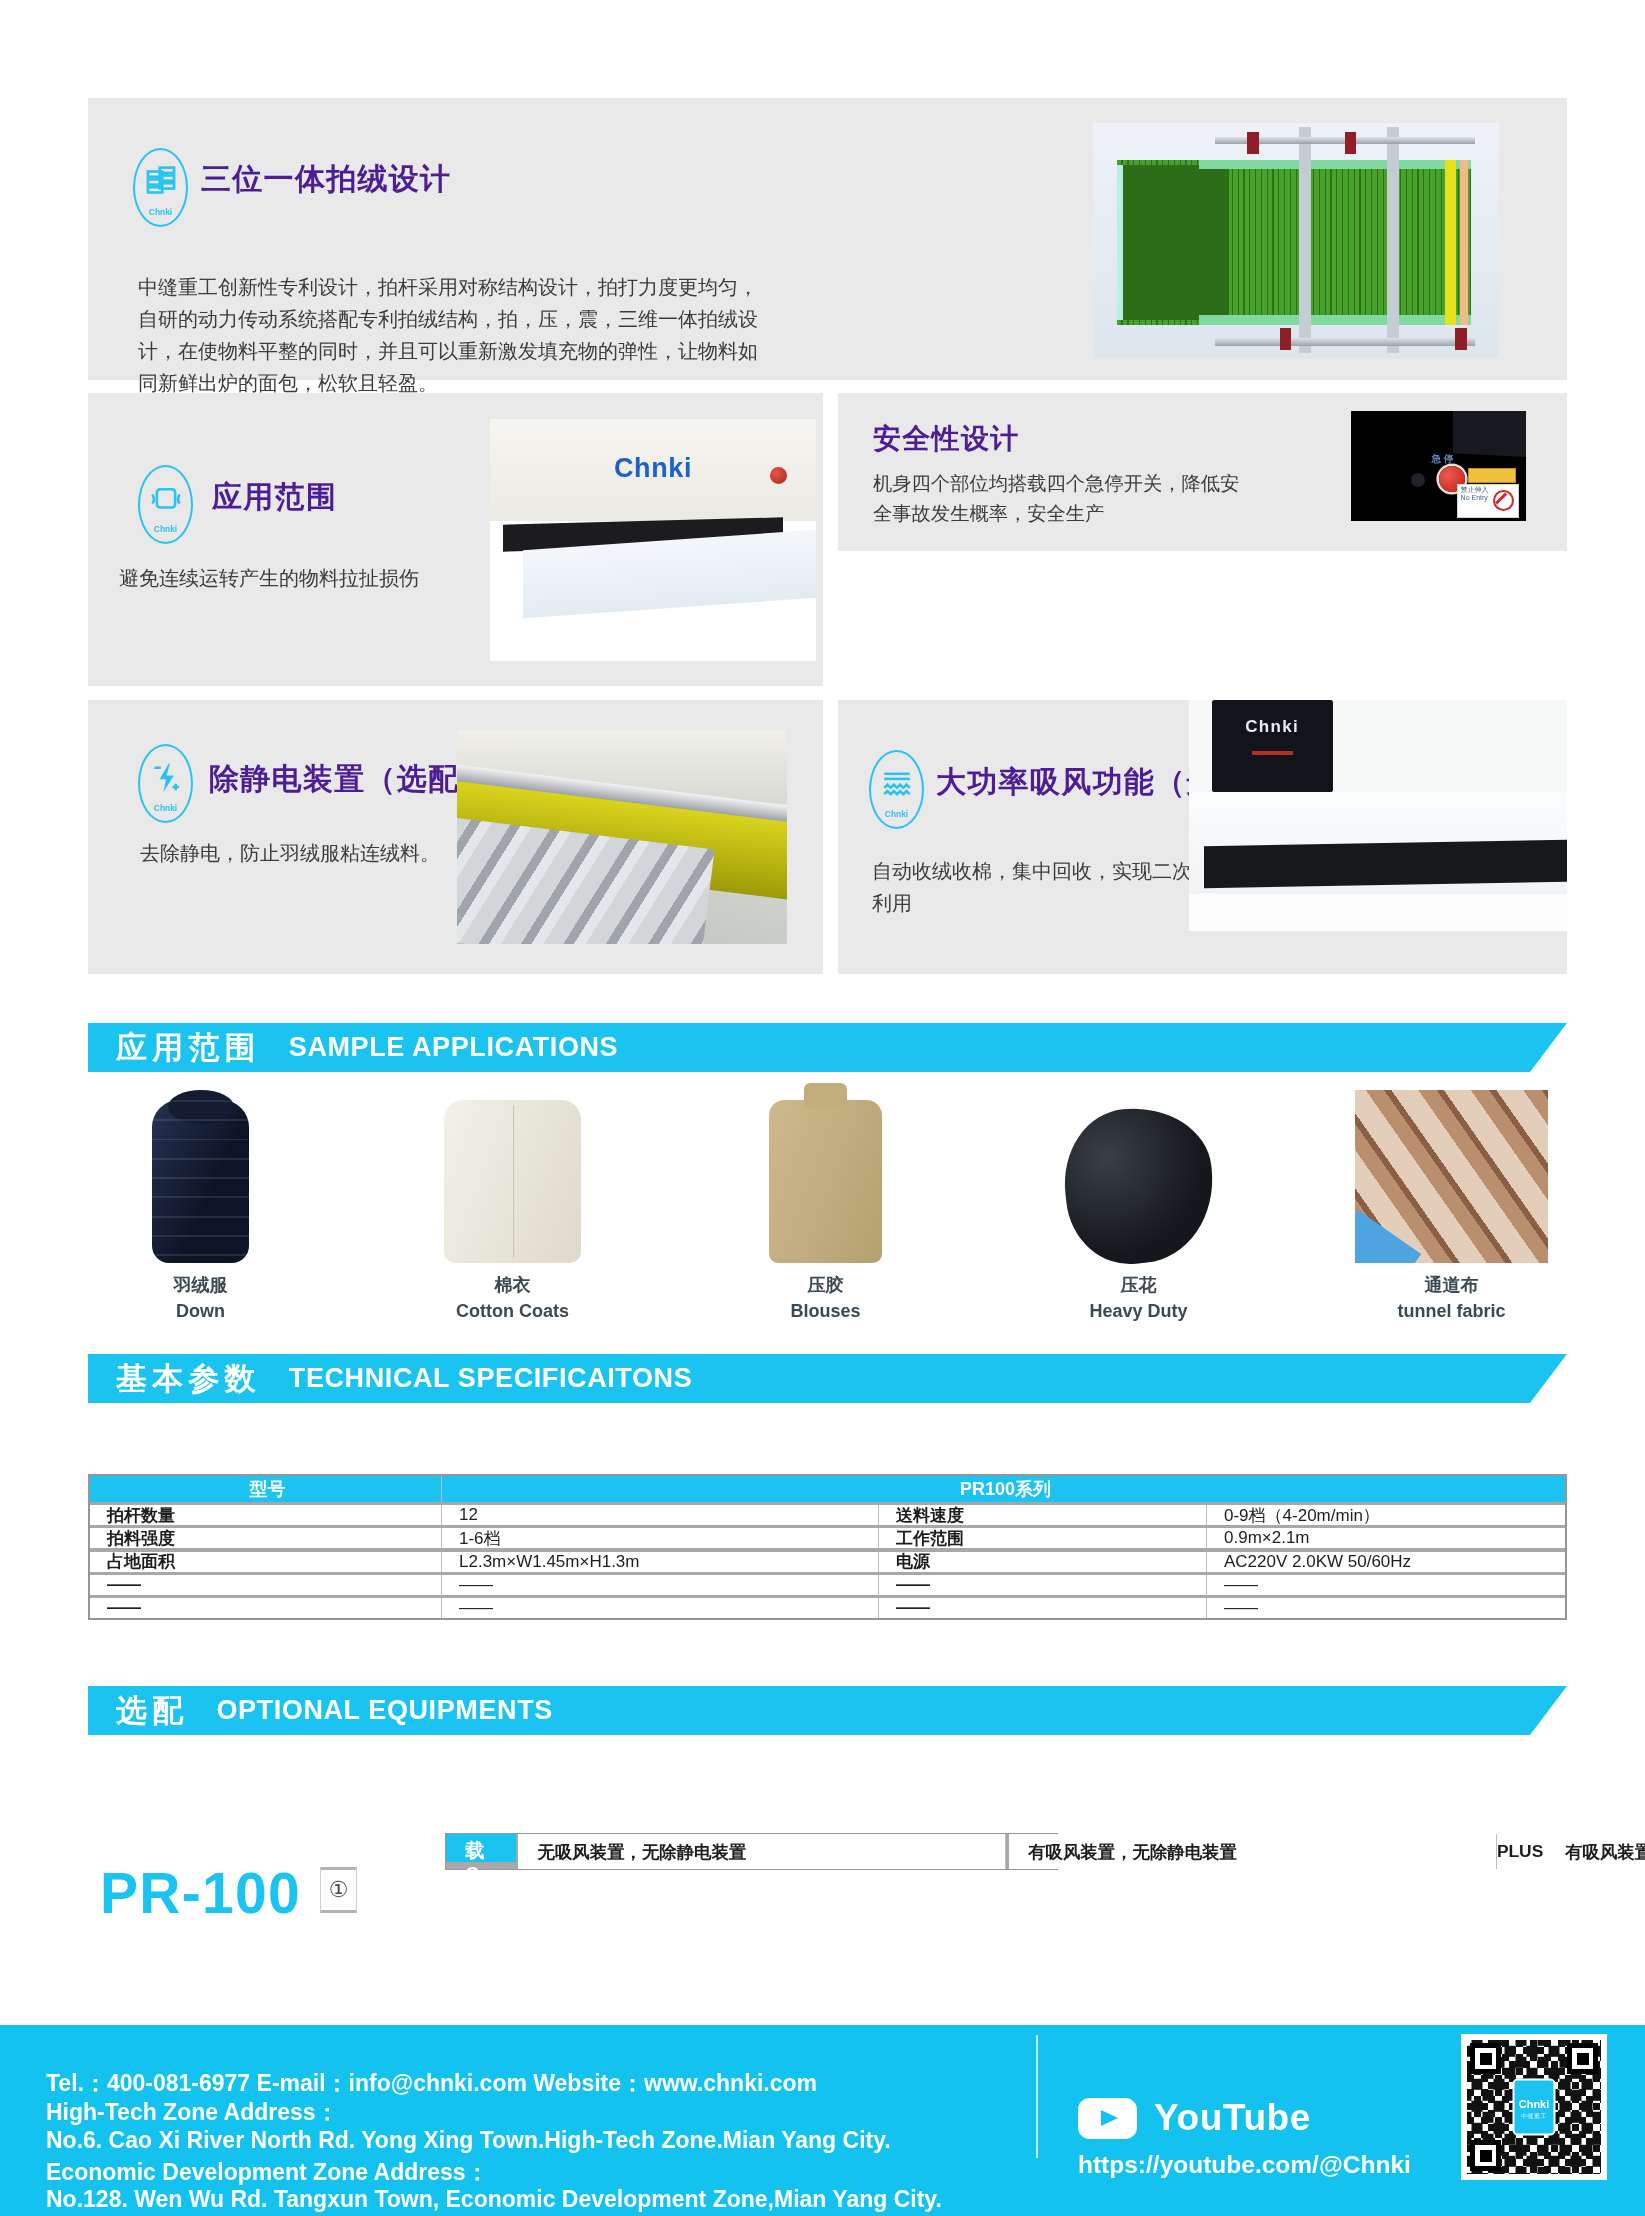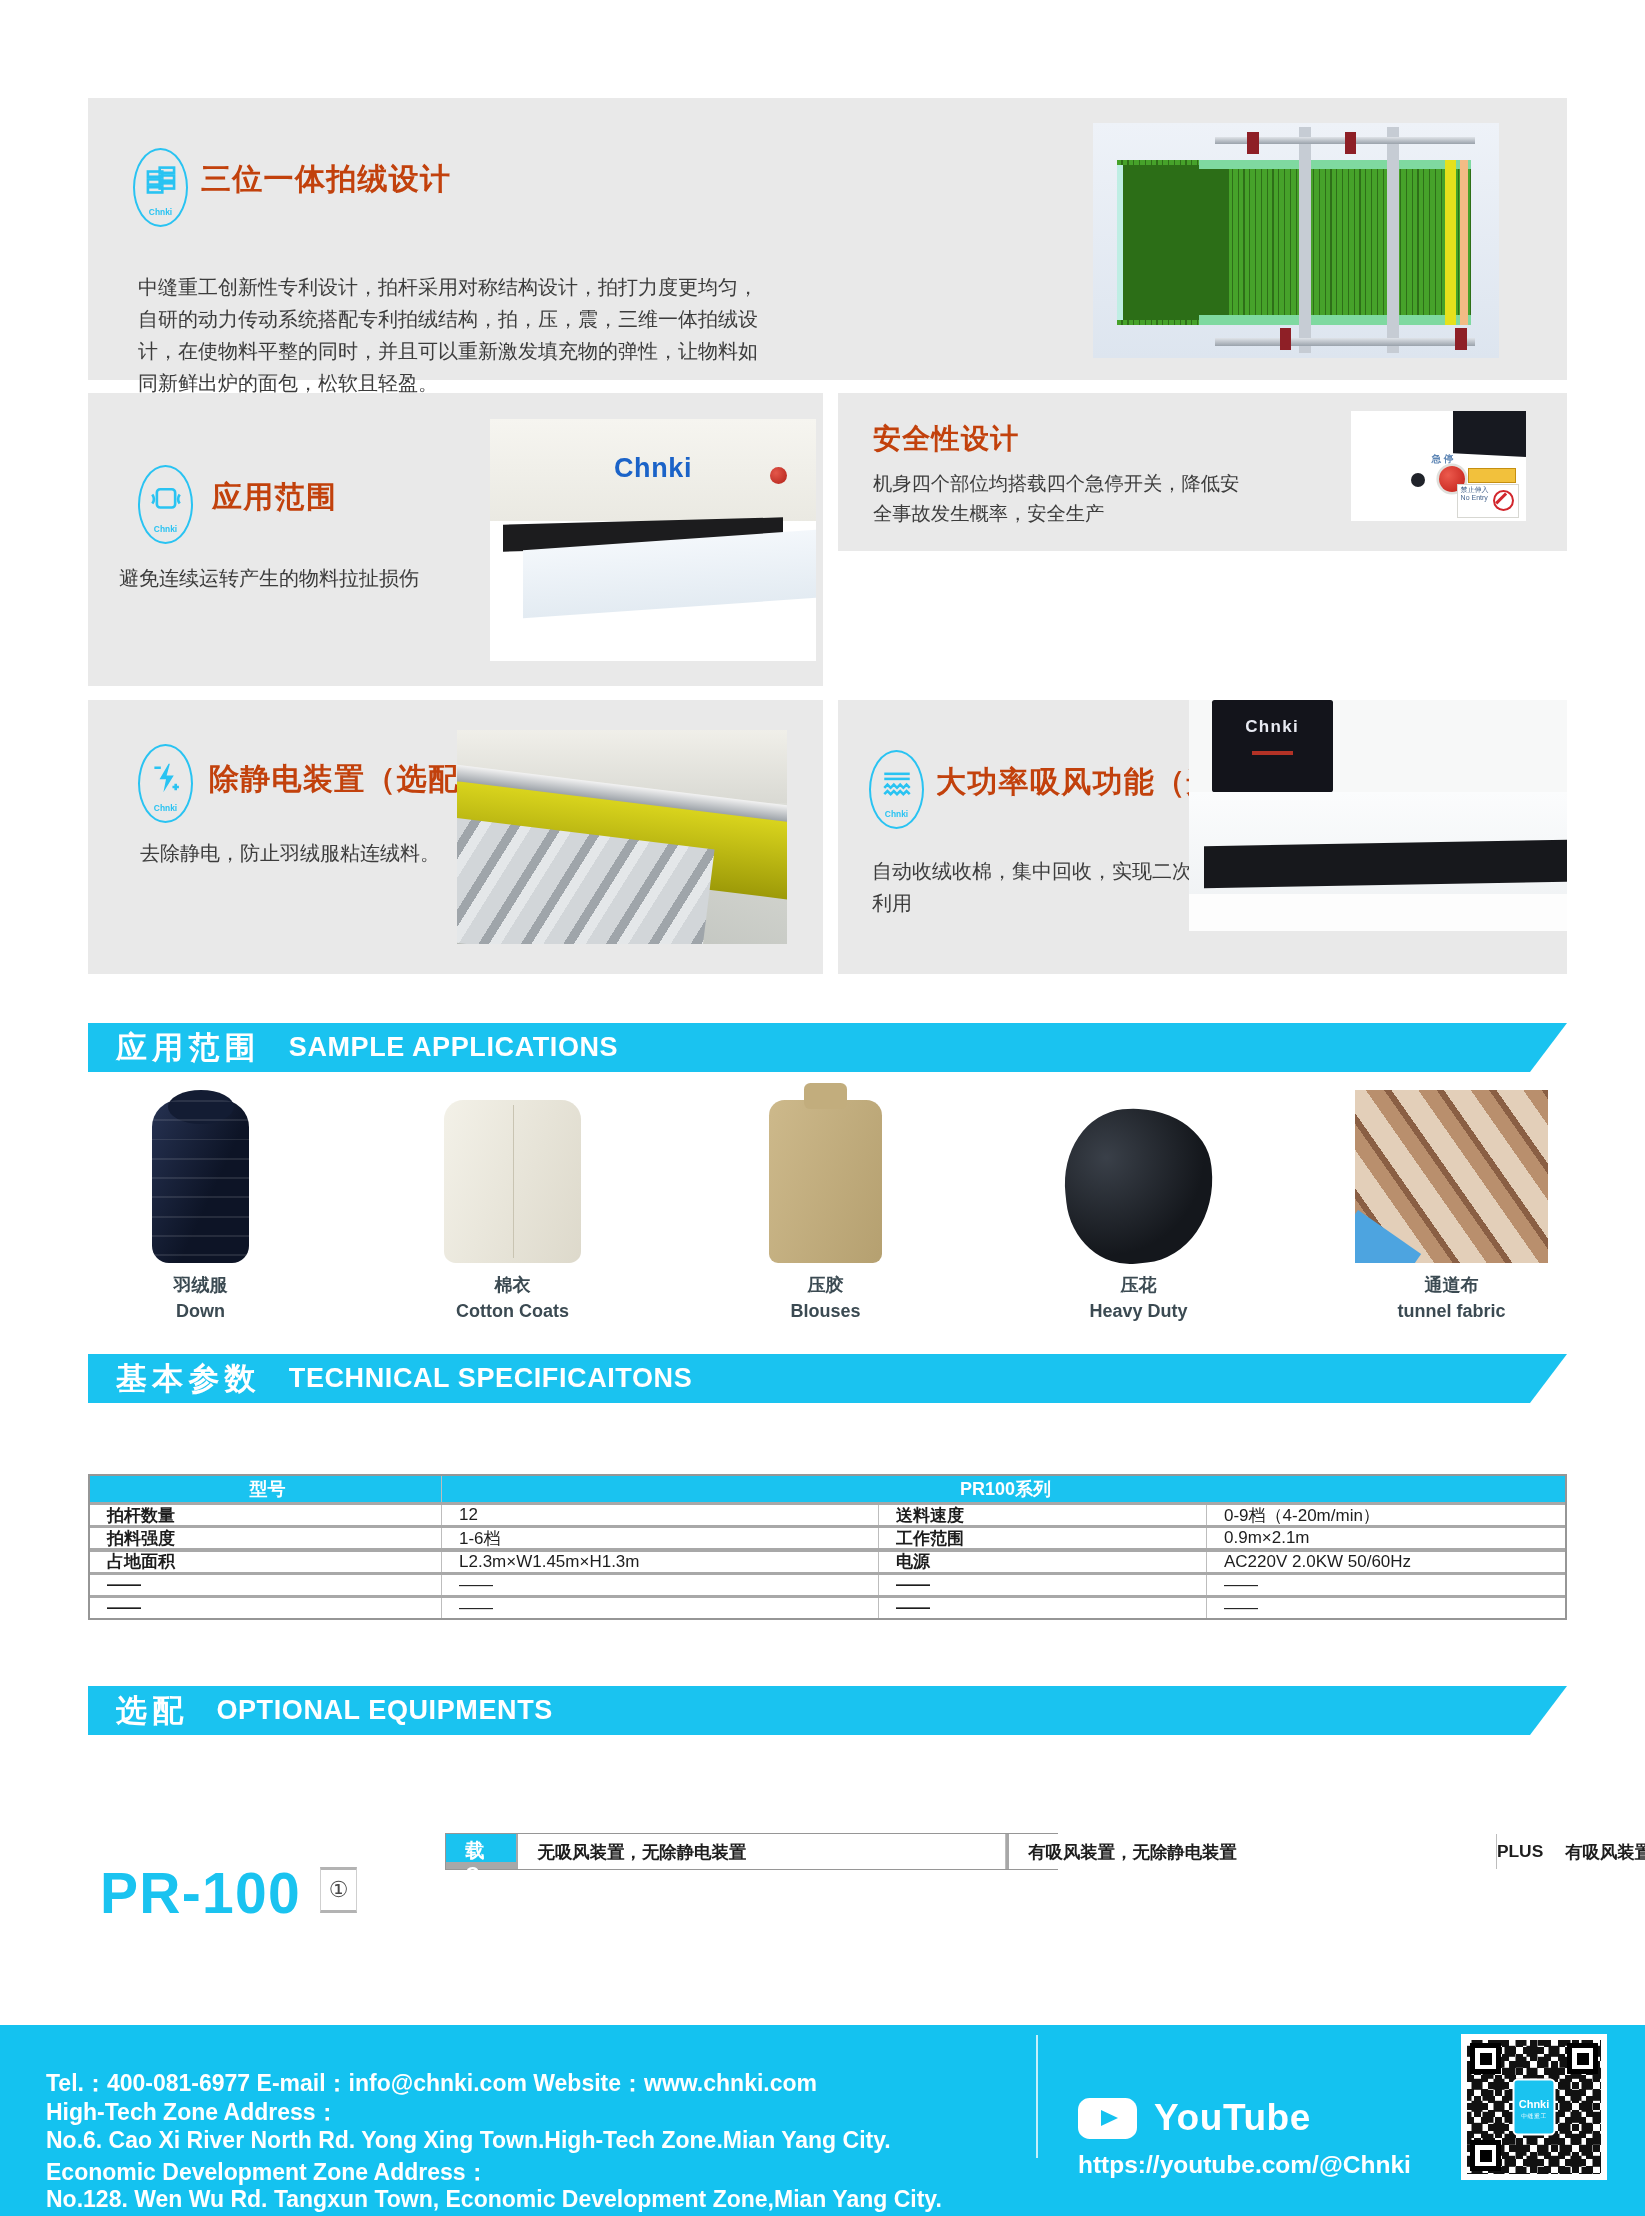--- a/index.html
+++ b/index.html
@@ -6,21 +6,21 @@
   .page{position:relative;width:1645px;height:2216px;background:#ffffff;overflow:hidden;
         font-family:"Liberation Sans", sans-serif;color:#3c3c3c;}
   
   .block{position:absolute;background:#e9e9e9;}
   .b1{left:88px;top:98px;width:1479px;height:282px;}
   .b2{left:88px;top:393px;width:735px;height:293px;}
   .b3{left:838px;top:393px;width:729px;height:158px;}
   .b4{left:838px;top:559px;width:729px;height:128px;}
   .b5{left:88px;top:700px;width:735px;height:274px;}
   .b6{left:838px;top:700px;width:729px;height:274px;}
-  .feat-title{position:absolute;margin:0;color:#c2410c;font-size:30px;font-weight:800;letter-spacing:1.3px;white-space:nowrap;}
+  .feat-title{position:absolute;margin:0;color:#4c1d95;font-size:30px;font-weight:800;letter-spacing:1.3px;white-space:nowrap;}
   .feat-body{position:absolute;margin:0;font-size:20px;line-height:32px;color:#3c3c3c;font-weight:500;}
   
   .feat-icon{position:absolute;width:55px;height:79px;border:2.6px solid #29c3f2;border-radius:50%;box-sizing:border-box;}
   .feat-icon svg{position:absolute;left:50%;top:42%;transform:translate(-50%,-50%);}
   .icon-brand{position:absolute;left:0;right:0;bottom:7.7px;text-align:center;font-size:8.4px;font-weight:800;color:#29c3f2;}
   
   .photo{position:absolute;background:#fff;overflow:hidden;}
   
   .photo-cad{background:linear-gradient(180deg,#eef2f8,#dde5ef);}
   .cad-deck{position:absolute;left:6%;right:7%;top:16%;bottom:14%;background:
@@ -37,21 +37,21 @@
   .cad-orange{position:absolute;right:7.6%;top:16%;bottom:14%;width:7.7px;background:#f2bb85;}
   
   .mf-panel{position:absolute;left:0;right:0;top:0;height:42%;background:linear-gradient(#f6f5f0,#eae9e2);}
   .mf-brand{position:absolute;left:0;right:0;top:14%;text-align:center;color:#1b63c8;font-weight:800;font-size:27px;letter-spacing:0.6px;}
   .mf-brand-zh{position:absolute;left:0;right:0;top:52%;text-align:center;color:#2f6fd0;font-weight:600;font-size:13px;letter-spacing:6.4px;}
   .mf-btn{position:absolute;right:9%;top:20%;width:17px;height:17px;border-radius:50%;background:radial-gradient(circle at 35% 35%,#e4574a,#b02018);}
   .mf-slot{position:absolute;left:4%;right:10%;top:42%;height:11%;background:#1c1c1e;transform:skewY(-1.5deg);}
   .mf-table{position:absolute;left:10%;right:0;top:50%;height:28%;background:linear-gradient(#f3f7fb,#e3ebf2);transform:skewY(-4deg);}
   .mf-screen{position:absolute;left:0;top:2%;width:62px;height:48px;background:#16171c;border-radius:2.6px;}
   
-  .photo-estop{background:#ffffff;}
+  .photo-estop{background:#000000;}
   .es-dark{position:absolute;right:0;top:0;width:42%;height:42%;background:#171920;transform:skewY(3deg);transform-origin:top right;}
   .es-label{position:absolute;left:46%;top:38%;font-size:9.7px;color:#5e86b5;letter-spacing:2.6px;font-weight:700;}
   .es-knob{position:absolute;left:34%;top:56%;width:14px;height:14px;border-radius:50%;background:#20232a;}
   .es-btn{position:absolute;left:50%;top:50%;width:26px;height:26px;border-radius:50%;background:radial-gradient(circle at 35% 35%,#ec5a4d,#c01d16);box-shadow:0 0 0 2.6px #dfe0dc;}
   .es-warn{position:absolute;right:6%;top:52%;width:46px;height:13px;background:#f2c13c;border:0.6px solid #c58f10;}
   .es-sticker{position:absolute;right:4%;top:66%;width:62px;height:34px;background:#fff;border:0.6px solid #d7d7d2;font-size:7px;color:#46658e;padding:1.9px 2.6px;box-sizing:border-box;line-height:7.7px;}
   .es-no{position:absolute;right:3.9px;top:5.2px;width:17px;height:17px;border:2.6px solid #d2262c;border-radius:50%;}
   .es-no::after{content:"";position:absolute;left:-1.3px;top:5.2px;width:14px;height:2.6px;background:#d2262c;transform:rotate(-45deg);}
   
   .photo-panel{background:#f1f1ee;}

